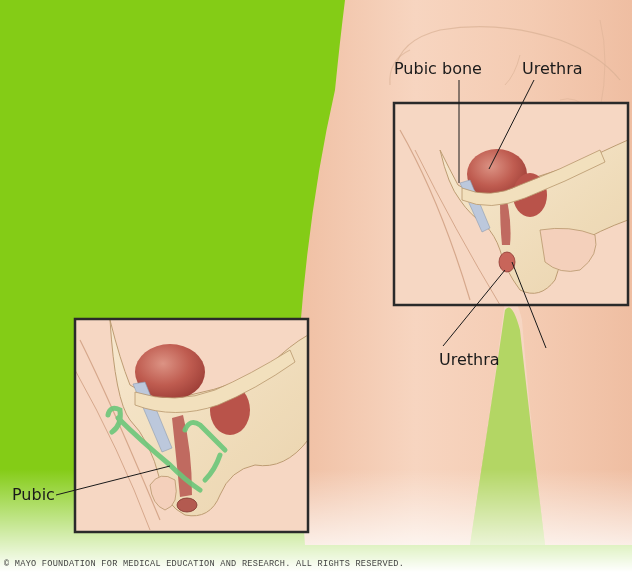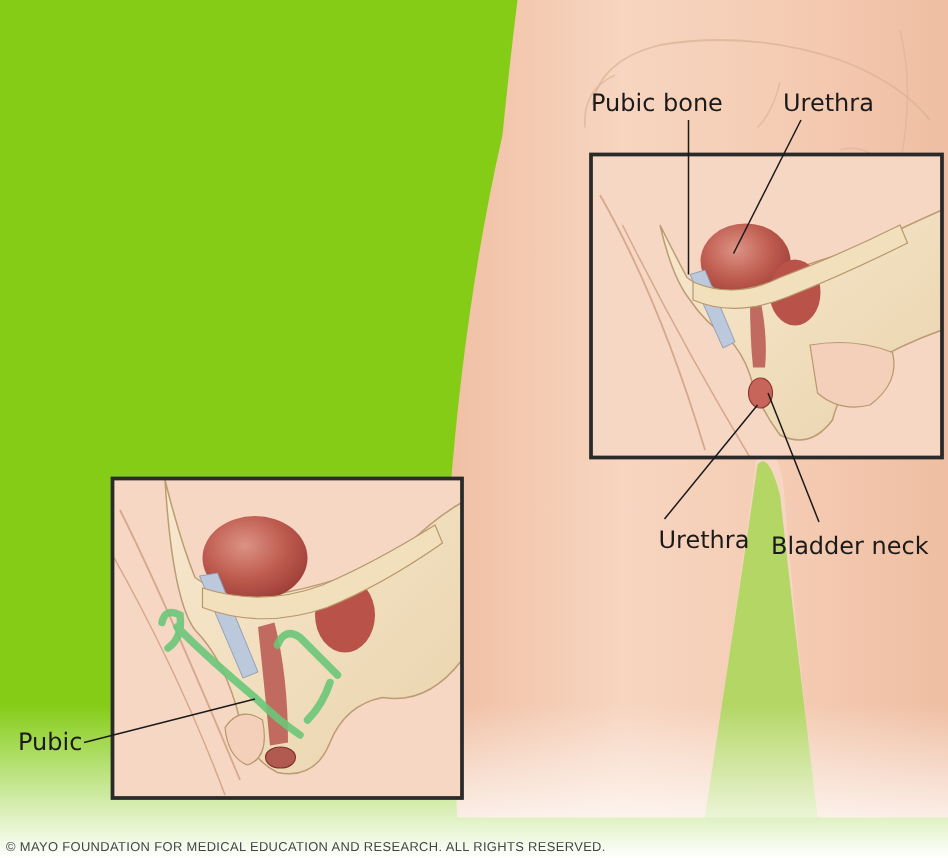--- a/index.html
+++ b/index.html
@@ -20,21 +20,21 @@
     line-height: 1;
   }
   .lbl-pubic { left: 394px; top: 61px; }
   .lbl-bladder { left: 522px; top: 61px; }
   .lbl-urethra { left: 400px; top: 352px; margin-left: 39px; }
   .lbl-neck { left: 514px; top: 356px; }
   .lbl-tot { left: 50px; top: 291px; font-size: 16.5px; }
   .lbl-tape { left: 12px; top: 487px; }
   .copyright {
     position: absolute; left: 4px; top: 559px;
-    font-family: Liberation Sans, sans-serif;
+    font-family: Liberation Mono, monospace;
     font-size: 8.6px; letter-spacing: 0.25px;
     color: #444444; white-space: nowrap;
   }
 </style>
 </head>
 <body>
 
 <div class="canvas">
 
   <svg class="art" width="632" height="572" viewBox="0 0 632 572">
@@ -126,17 +126,16 @@
       <line x1="534" y1="80" x2="489" y2="169"></line>
       <line x1="443" y1="346" x2="505" y2="270"></line>
       <line x1="546" y1="348" x2="512" y2="262"></line>
       <line x1="56" y1="495" x2="170" y2="466"></line>
     </g>
   </svg>
 
   <span class="label lbl-pubic">Pubic bone</span>
   <span class="label lbl-bladder">Urethra</span>
   <span class="label lbl-urethra">Urethra</span>
-  <span class="label lbl-neck">Bladder neck</span>
   <span class="label lbl-tape">Pubic</span>
 
   <div class="copyright">© MAYO FOUNDATION FOR MEDICAL EDUCATION AND RESEARCH. ALL RIGHTS RESERVED.</div>
 </div>
 
 </body></html>

